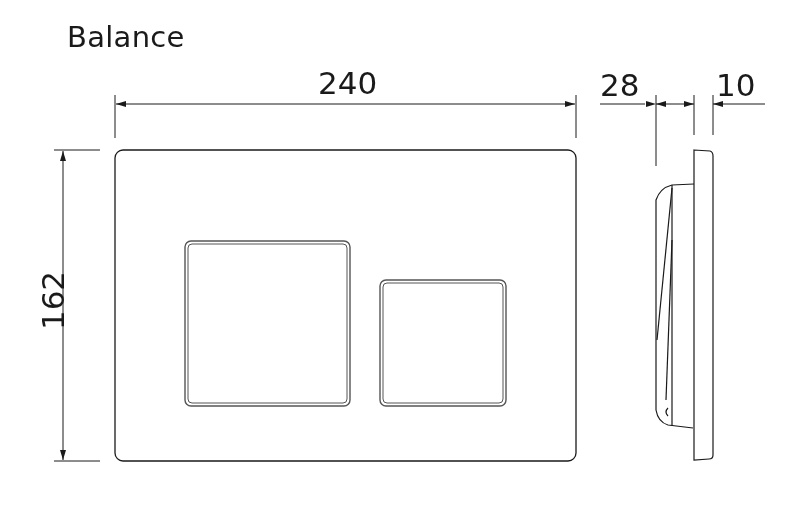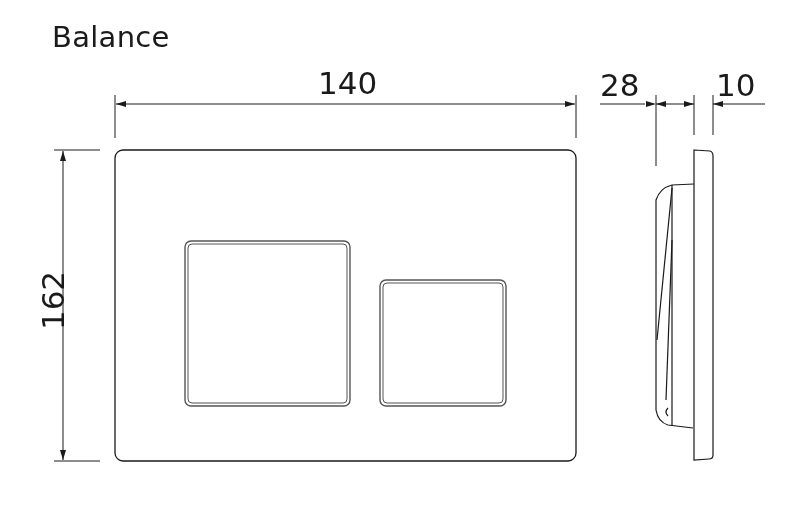--- a/index.html
+++ b/index.html
@@ -1,30 +1,30 @@
 <!DOCTYPE html>
 <html><head>
 <meta charset="utf-8">
 <style>
   html, body { margin:0; padding:0; background:#ffffff; }
   body { width:800px; height:516px; position:relative; overflow:hidden; font-family:"DejaVu Sans", sans-serif; color:#1a1a1a; }
   svg { position:absolute; left:0; top:0; }
-  .title { position:absolute; left:52px; top:20px; font-size:29px; font-weight:400; color:#1a1a1a; letter-spacing:0.3px; }
+  .title { position:absolute; left:67px; top:20px; font-size:29px; font-weight:400; color:#1a1a1a; letter-spacing:0.3px; }
   .dim { position:absolute; font-size:31px; color:#1a1a1a; line-height:1; }
   .dim-240 { left:318px; top:68px; }
   .dim-28 { left:600px; top:70px; }
   .dim-10 { left:716px; top:70px; }
   .dim-162 { left:18px; top:285px; transform:rotate(-90deg); transform-origin:center; width:70px; text-align:center; }
 </style>
 </head>
 <body>
 
 <div class="title">Balance</div>
 
-<div class="dim dim-240">140</div>
+<div class="dim dim-240">240</div>
 <div class="dim dim-28">28</div>
 <div class="dim dim-10">10</div>
 <div class="dim dim-162">162</div>
 
 <svg width="800" height="516" viewBox="0 0 800 516">
   <defs>
     <marker id="arr" markerWidth="10" markerHeight="6" refX="10" refY="3" orient="auto-start-reverse" markerUnits="userSpaceOnUse">
       <path d="M0,0 L10,3 L0,6 Z" fill="#1a1a1a"></path>
     </marker>
   </defs>

